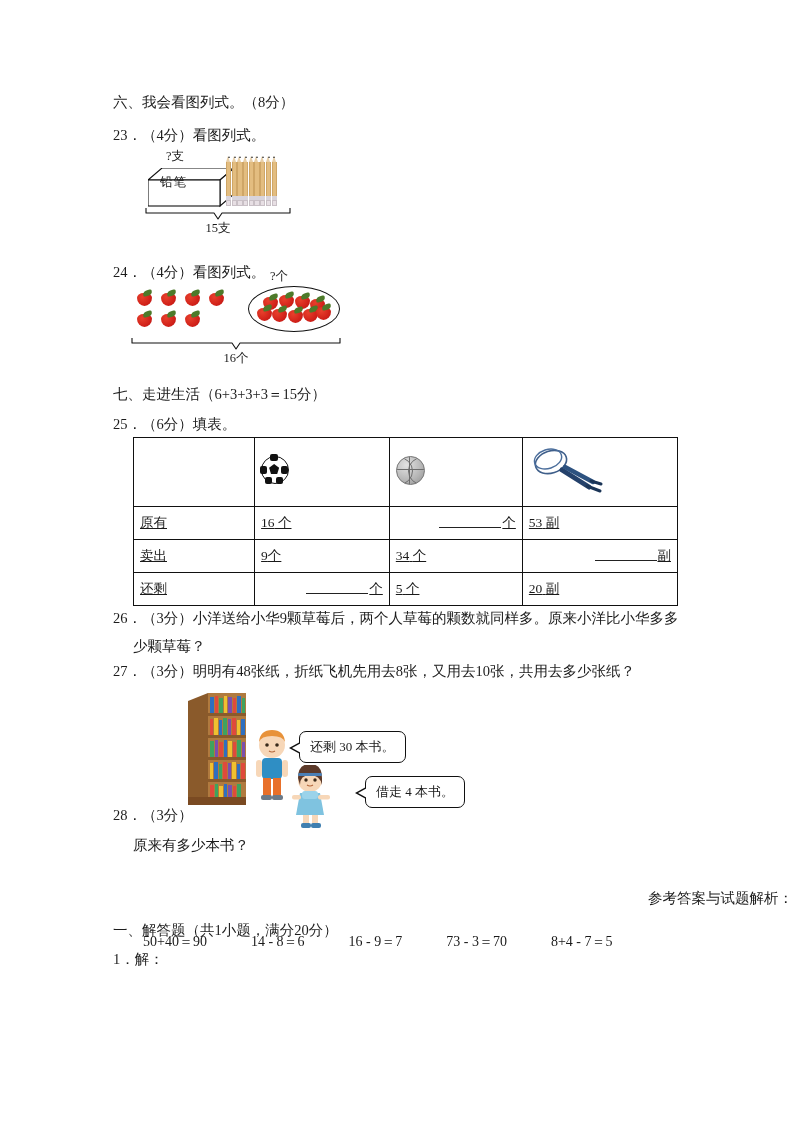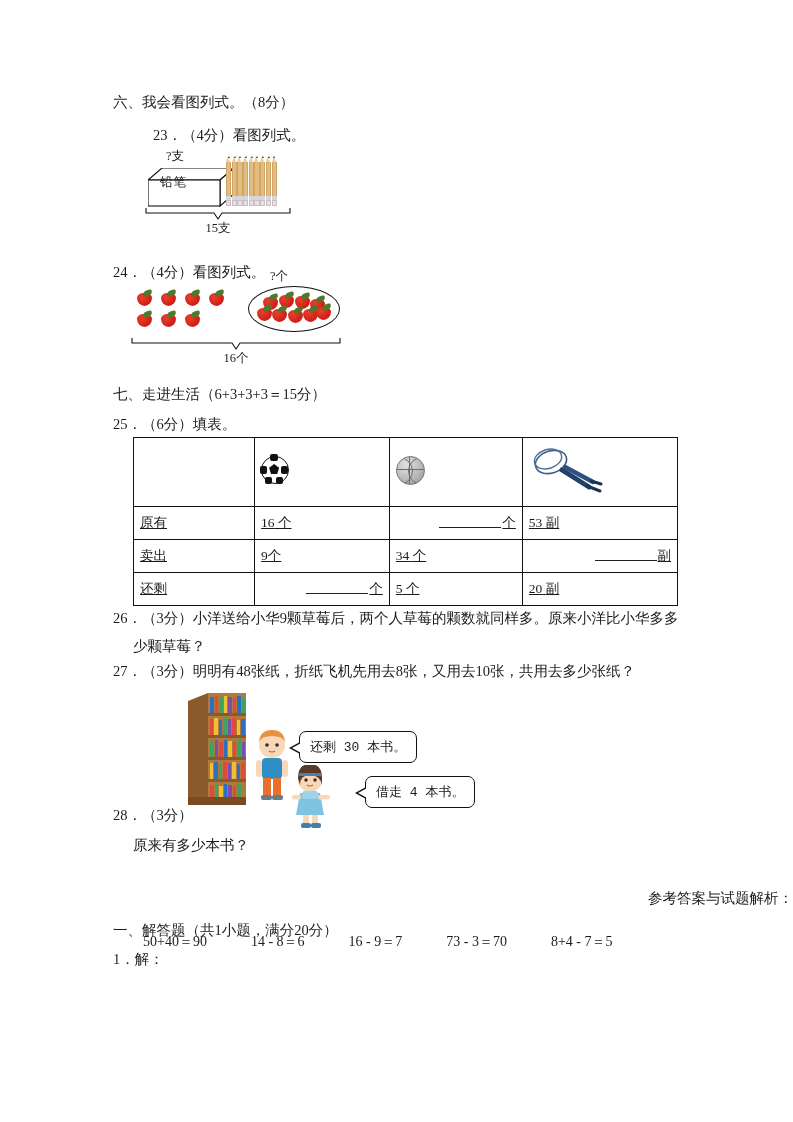--- a/index.html
+++ b/index.html
@@ -200,21 +200,21 @@
     position: absolute; border: 1.2px solid #6d6d6d;
     border-radius: 50%;
     width: 26px; height: 26px;
   }
   .icon-basket .arc1 { left: -12px; top: 0px; }
   .icon-basket .arc2 { left: 11px; top: 0px; }
 
   .icon-racket { display: inline-block; }
 
   
-  .scene { position: absolute; left: 186px; top: 693px; width: 300px; height: 120px; font-family: Liberation Mono, monospace; }
+  .scene { position: absolute; left: 186px; top: 693px; width: 300px; height: 120px; }
   .shelf-wrap { position: absolute; left: 0; top: 0; }
   .bubble {
     position: absolute;
     border: 1.3px solid #111;
     border-radius: 7px;
     background: #fff;
     font-size: 13px;
     padding: 6px 10px;
     white-space: nowrap;
   }
@@ -236,21 +236,21 @@
   }
 
   .center-line { text-align: center; width: 100%; left: 0; }
 </style>
 </head>
 <body>
 
 <div class="page">
 
   <div class="line indent-q" style="top:92px;">六、我会看图列式。（8分）</div>
-  <div class="line indent-q" style="top:125px;margin-left:40px;">23．（4分）看图列式。</div>
+  <div class="line indent-q" style="top:125px;">23．（4分）看图列式。</div>
 
   <div class="fig-pencil">
     <div class="pbox-label">?支</div>
     <div class="pbox-top">
       <svg width="100" height="50" viewBox="0 0 100 50">
         <polygon points="0,12 14,0 86,0 72,12" fill="#ffffff" stroke="#111" stroke-width="1.1"></polygon>
         <polygon points="72,12 86,0 86,26 72,38" fill="#ffffff" stroke="#111" stroke-width="1.1"></polygon>
         <rect x="0" y="12" width="72" height="26" fill="#ffffff" stroke="#111" stroke-width="1.1"></rect>
       </svg>
     </div>

